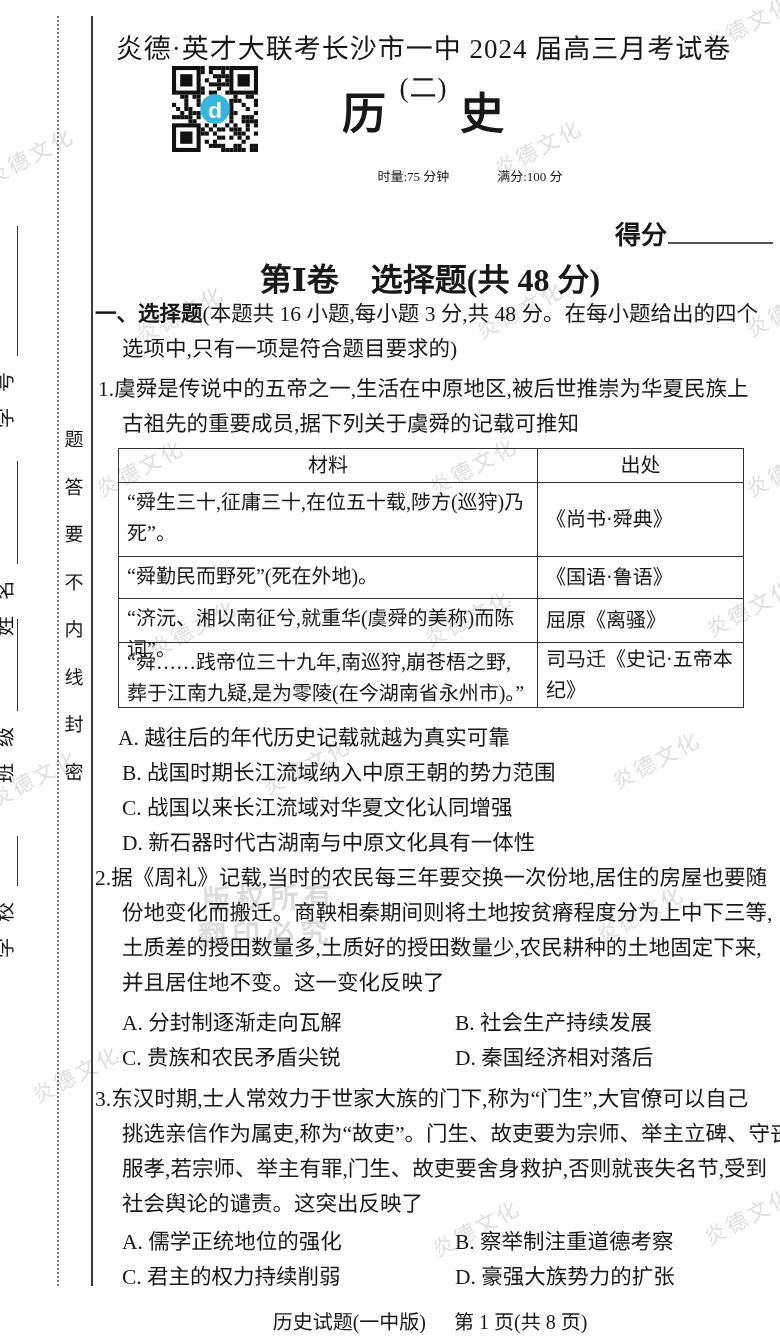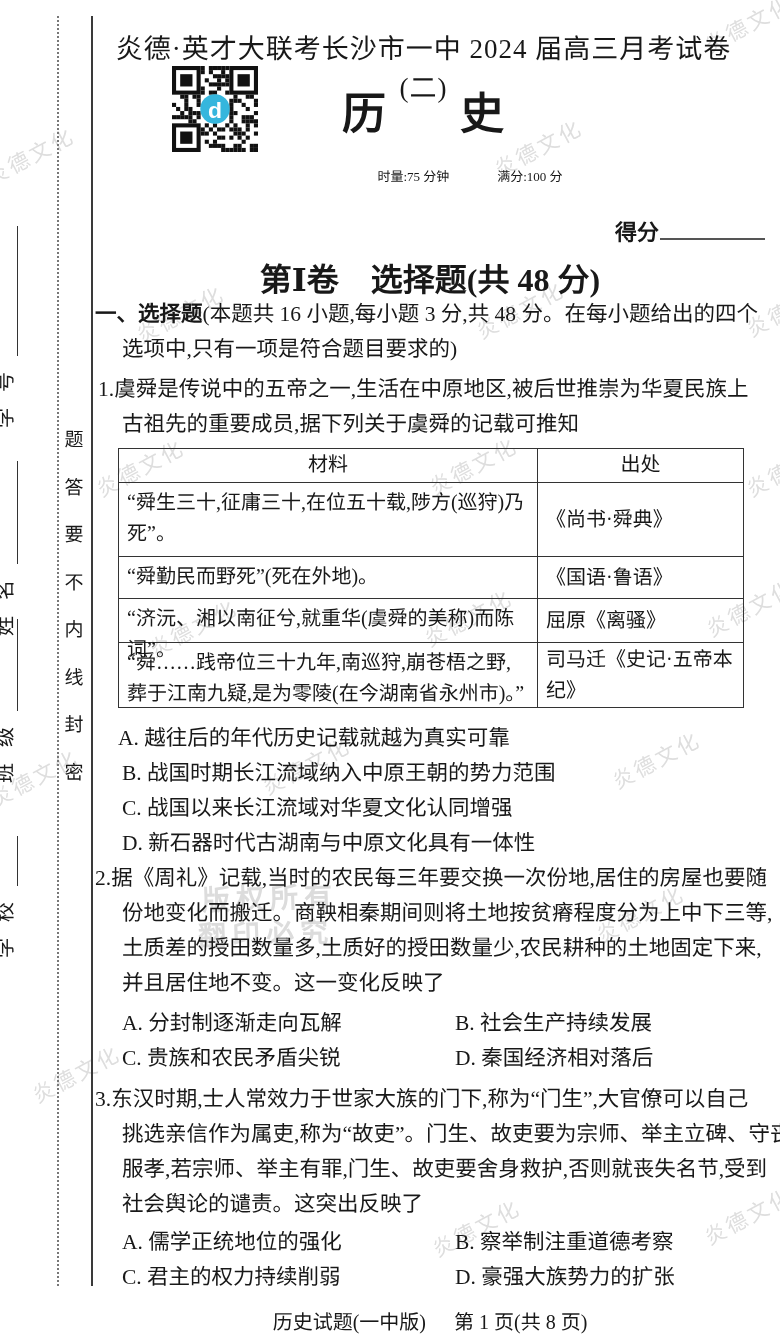--- a/index.html
+++ b/index.html
@@ -24,37 +24,37 @@
   .side-label .txt{letter-spacing:16px;}
   .side-label .uline{display:inline-block;border-bottom:1.5px solid #333;height:20px;}
   
   .exam-title{position:absolute;left:96px;top:27px;width:655px;text-align:center;
       font-size:27px;font-weight:normal;letter-spacing:1px;z-index:2;}
   .qr{position:absolute;left:172px;top:66px;width:86px;height:86px;z-index:2;}
   .subject{position:absolute;left:253px;top:78px;width:340px;display:flex;
       justify-content:center;gap:74px;font-size:44px;font-weight:bold;z-index:2;}
   .meta{position:absolute;left:270px;top:166px;width:400px;display:flex;gap:48px;
       justify-content:center;font-size:13px;z-index:2;}
-  .score{position:absolute;left:615px;top:214px;font-size:22px;font-weight:bold;z-index:2;}
+  .score{position:absolute;left:615px;top:214px;font-size:26px;font-weight:bold;z-index:2;}
   .score .uline{display:inline-block;width:105px;border-bottom:2px solid #555;height:18px;
       margin-left:1px;}
   .section-title{position:absolute;left:100px;top:254px;width:660px;text-align:center;
       font-size:32px;font-weight:bold;z-index:2;}
   
   .tline{position:absolute;font-size:21.5px;white-space:nowrap;z-index:2;line-height:24px;}
   .bold{font-weight:bold;margin-top:28px;}
   
   .qtable{position:absolute;left:118px;top:448px;width:624px;display:grid;
       grid-template-columns:419px 1fr;grid-template-rows:34px 74px 42px 44px 64px;
       border:1.5px solid #333;z-index:2;font-size:20px;}
   .qtable .cell{border-right:1px solid #333;border-bottom:1px solid #333;
       padding:2px 8px;line-height:31px;display:flex;align-items:center;}
   .qtable .cell:nth-child(2n){border-right:none;}
   .qtable .cell.last{border-bottom:none;}
-  .qtable .hdr{justify-content:center;align-items:center;font-family:Liberation Mono, monospace;}
+  .qtable .hdr{justify-content:center;align-items:center;}
   .qtable .mat{display:block;padding-top:4px;}
   .footer{position:absolute;left:120px;top:1306px;width:620px;text-align:center;
       font-size:20px;z-index:2;}
   .footer span{margin:0 14px;}
 </style>
 </head>
 <body>
 
 <div class="page">
 

